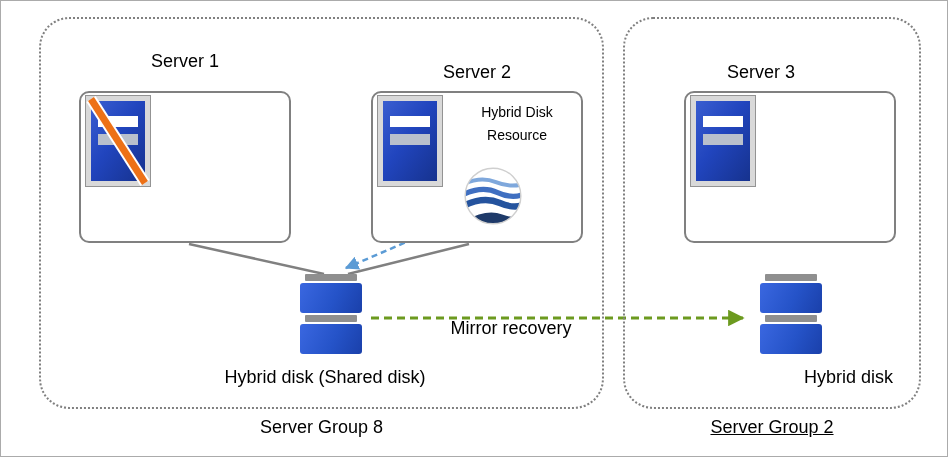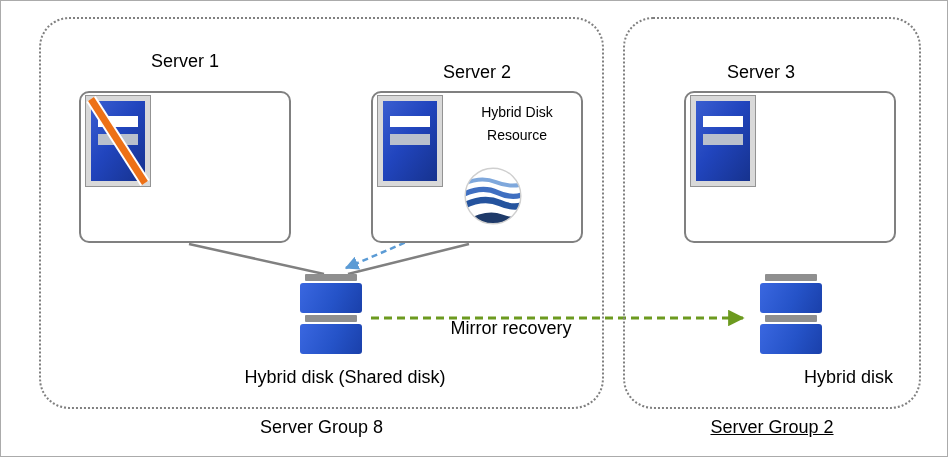--- a/index.html
+++ b/index.html
@@ -117,21 +117,21 @@
       </div>
     </div>
   </div>
 
   <div class="disk" style="left:299px; top:272px;">
     <div class="disk-cap"></div>
     <div class="disk-body"></div>
     <div class="disk-cap"></div>
     <div class="disk-body"></div>
   </div>
-  <div class="lbl" style="left:172px; top:366px; width:344px;text-align:center;">Hybrid disk (Shared disk)</div>
+  <div class="lbl" style="left:152px; top:366px; width:344px;text-align:center;">Hybrid disk (Shared disk)</div>
 
   <div class="lbl" style="left:425px; top:278px; width:170px;margin-top:39px;">Mirror recovery</div>
 
   <div class="disk" style="left:759px; top:272px;">
     <div class="disk-cap"></div>
     <div class="disk-body"></div>
     <div class="disk-cap"></div>
     <div class="disk-body"></div>
   </div>
   <div class="lbl" style="left:688px; top:366px; width:204px;text-align:right;">Hybrid disk</div>

